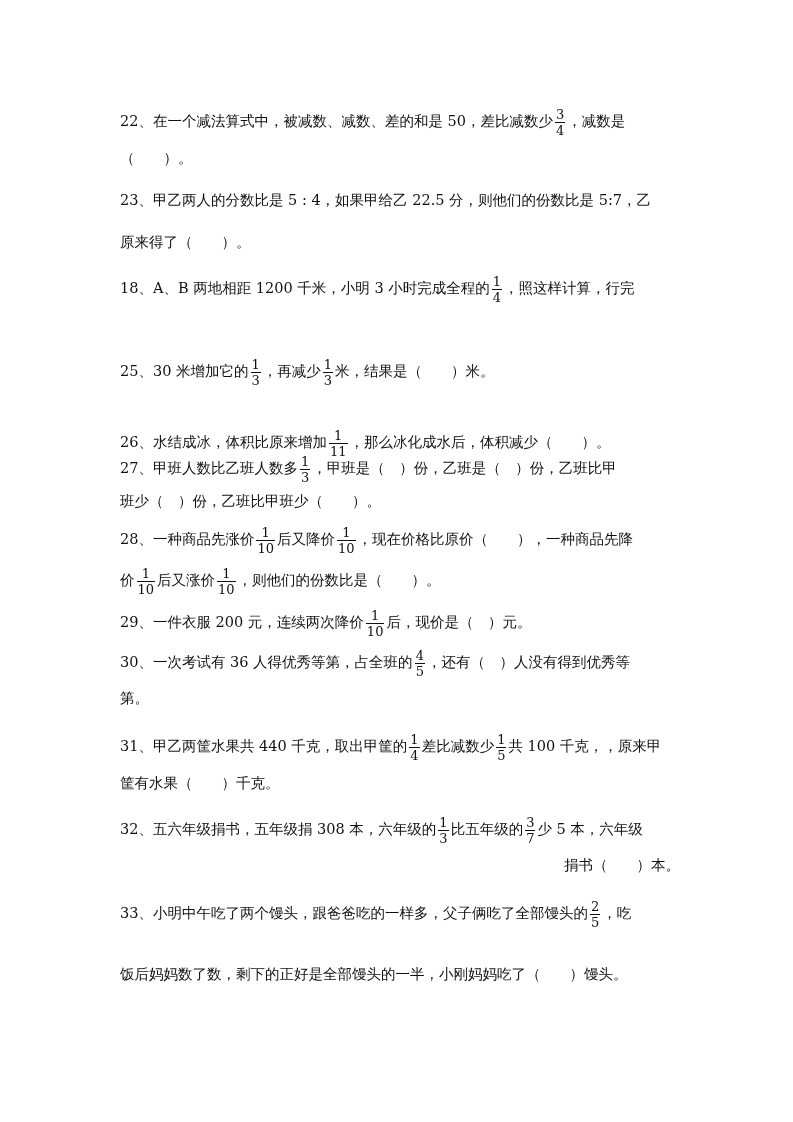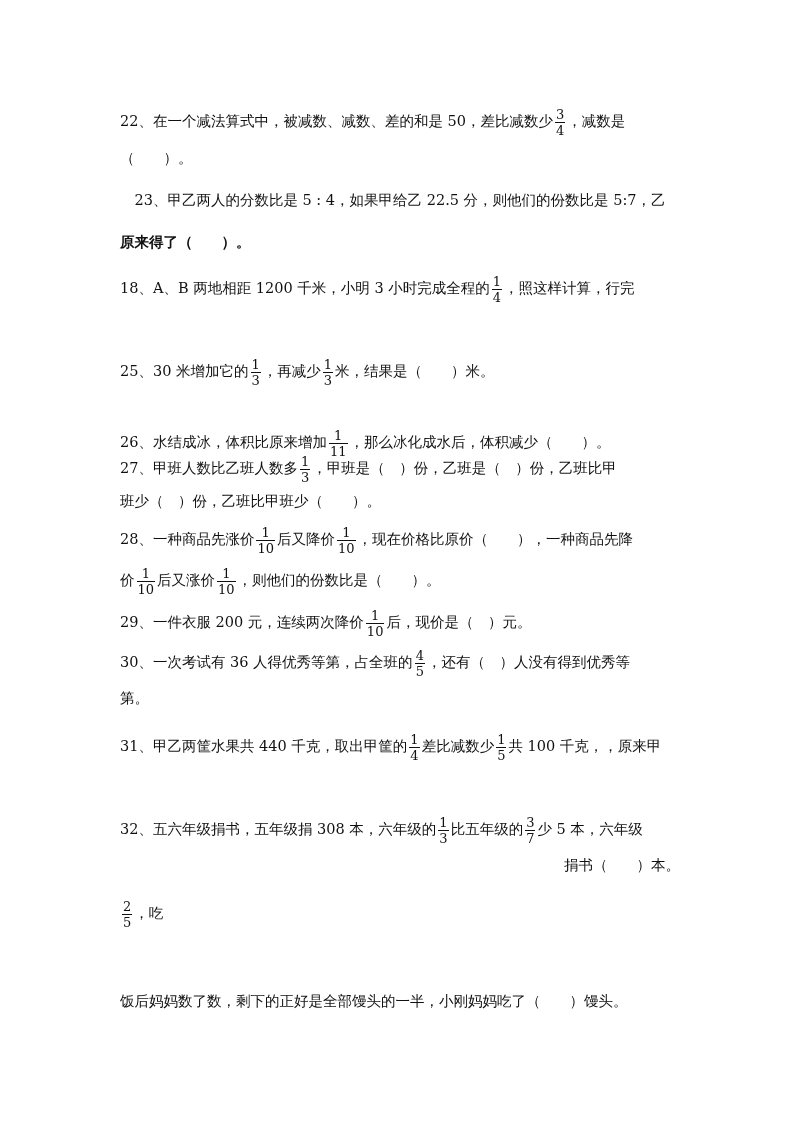--- a/index.html
+++ b/index.html
@@ -13,30 +13,31 @@
   .frac .num { display: block; padding: 0 1px; }
   .frac .den { display: block; border-top: 1px solid #111; padding: 0 1px; }
   .t { }
 </style>
 </head>
 <body>
 
 <div class="page" id="page">
     <div class="line" style="top: 106px;"><span class="t">22、在一个减法算式中，被减数、减数、差的和是 50，差比减数少</span><span class="frac"><span class="num">3</span><span class="den">4</span></span><span class="t">，减数是</span></div>
     <div class="line" style="top: 148px;"><span class="t">（　　）。</span></div>
-    <div class="line" style="top: 190px; text-align: center;"><span class="t">23、甲乙两人的分数比是 5 : 4，如果甲给乙 22.5 分，则他们的份数比是 5:7，乙</span></div>
-    <div class="line" style="top: 232px; font-weight: bold;"><span class="t">原来得了（　　）。</span></div>
+    <div class="line" style="top: 190px;"><span class="t">23、甲乙两人的分数比是 5 : 4，如果甲给乙 22.5 分，则他们的份数比是 5:7，乙</span></div>
+    <div class="line" style="top: 232px;"><span class="t">原来得了（　　）。</span></div>
     <div class="line" style="top: 273px;"><span class="t">18、A、B 两地相距 1200 千米，小明 3 小时完成全程的</span><span class="frac"><span class="num">1</span><span class="den">4</span></span><span class="t">，照这样计算，行完</span></div>
     <div class="line" style="top: 356px;"><span class="t">25、30 米增加它的</span><span class="frac"><span class="num">1</span><span class="den">3</span></span><span class="t">，再减少</span><span class="frac"><span class="num">1</span><span class="den">3</span></span><span class="t">米，结果是（　　）米。</span></div>
     <div class="line" style="top: 427px;"><span class="t">26、水结成冰，体积比原来增加</span><span class="frac"><span class="num">1</span><span class="den">11</span></span><span class="t">，那么冰化成水后，体积减少（　　）。</span></div>
     <div class="line" style="top: 453px;"><span class="t">27、甲班人数比乙班人数多</span><span class="frac"><span class="num">1</span><span class="den">3</span></span><span class="t">，甲班是（　）份，乙班是（　）份，乙班比甲</span></div>
     <div class="line" style="top: 491px;"><span class="t">班少（　）份，乙班比甲班少（　　）。</span></div>
     <div class="line" style="top: 524px;"><span class="t">28、一种商品先涨价</span><span class="frac"><span class="num">1</span><span class="den">10</span></span><span class="t">后又降价</span><span class="frac"><span class="num">1</span><span class="den">10</span></span><span class="t">，现在价格比原价（　　），一种商品先降</span></div>
     <div class="line" style="top: 565px;"><span class="t">价</span><span class="frac"><span class="num">1</span><span class="den">10</span></span><span class="t">后又涨价</span><span class="frac"><span class="num">1</span><span class="den">10</span></span><span class="t">，则他们的份数比是（　　）。</span></div>
     <div class="line" style="top: 607px;"><span class="t">29、一件衣服 200 元，连续两次降价</span><span class="frac"><span class="num">1</span><span class="den">10</span></span><span class="t">后，现价是（　）元。</span></div>
     <div class="line" style="top: 647px;"><span class="t">30、一次考试有 36 人得优秀等第，占全班的</span><span class="frac"><span class="num">4</span><span class="den">5</span></span><span class="t">，还有（　）人没有得到优秀等</span></div>
     <div class="line" style="top: 688px;"><span class="t">第。</span></div>
     <div class="line" style="top: 731px;"><span class="t">31、甲乙两筐水果共 440 千克，取出甲筐的</span><span class="frac"><span class="num">1</span><span class="den">4</span></span><span class="t">差比减数少</span><span class="frac"><span class="num">1</span><span class="den">5</span></span><span class="t">共 100 千克，，原来甲</span></div>
+    <div class="line" style="top: 773px;"><span class="t">筐有水果（　　）千克。</span></div>
     <div class="line" style="top: 814px;"><span class="t">32、五六年级捐书，五年级捐 308 本，六年级的</span><span class="frac"><span class="num">1</span><span class="den">3</span></span><span class="t">比五年级的</span><span class="frac"><span class="num">3</span><span class="den">7</span></span><span class="t">少 5 本，六年级</span></div>
     <div class="line" style="top: 855px; text-align: right;"><span class="t">捐书（　　）本。</span></div>
-    <div class="line" style="top: 898px;"><span class="frac"><span class="num">2</span><span class="den">5</span></span><span class="t">，吃</span></div>
-    <div class="line" style="top: 992px; font-family: Liberation Mono, monospace;"><span class="t">饭后妈妈数了数，剩下的正好是全部馒头的一半，小刚妈妈吃了（　　）馒头。</span></div>
+    <div class="line" style="top: 898px;"><span class="t">33、小明中午吃了两个馒头，跟爸爸吃的一样多，父子俩吃了全部馒头的</span><span class="frac"><span class="num">2</span><span class="den">5</span></span><span class="t">，吃</span></div>
+    <div class="line" style="top: 964px;"><span class="t">饭后妈妈数了数，剩下的正好是全部馒头的一半，小刚妈妈吃了（　　）馒头。</span></div>
   </div>
 
 </body></html>

